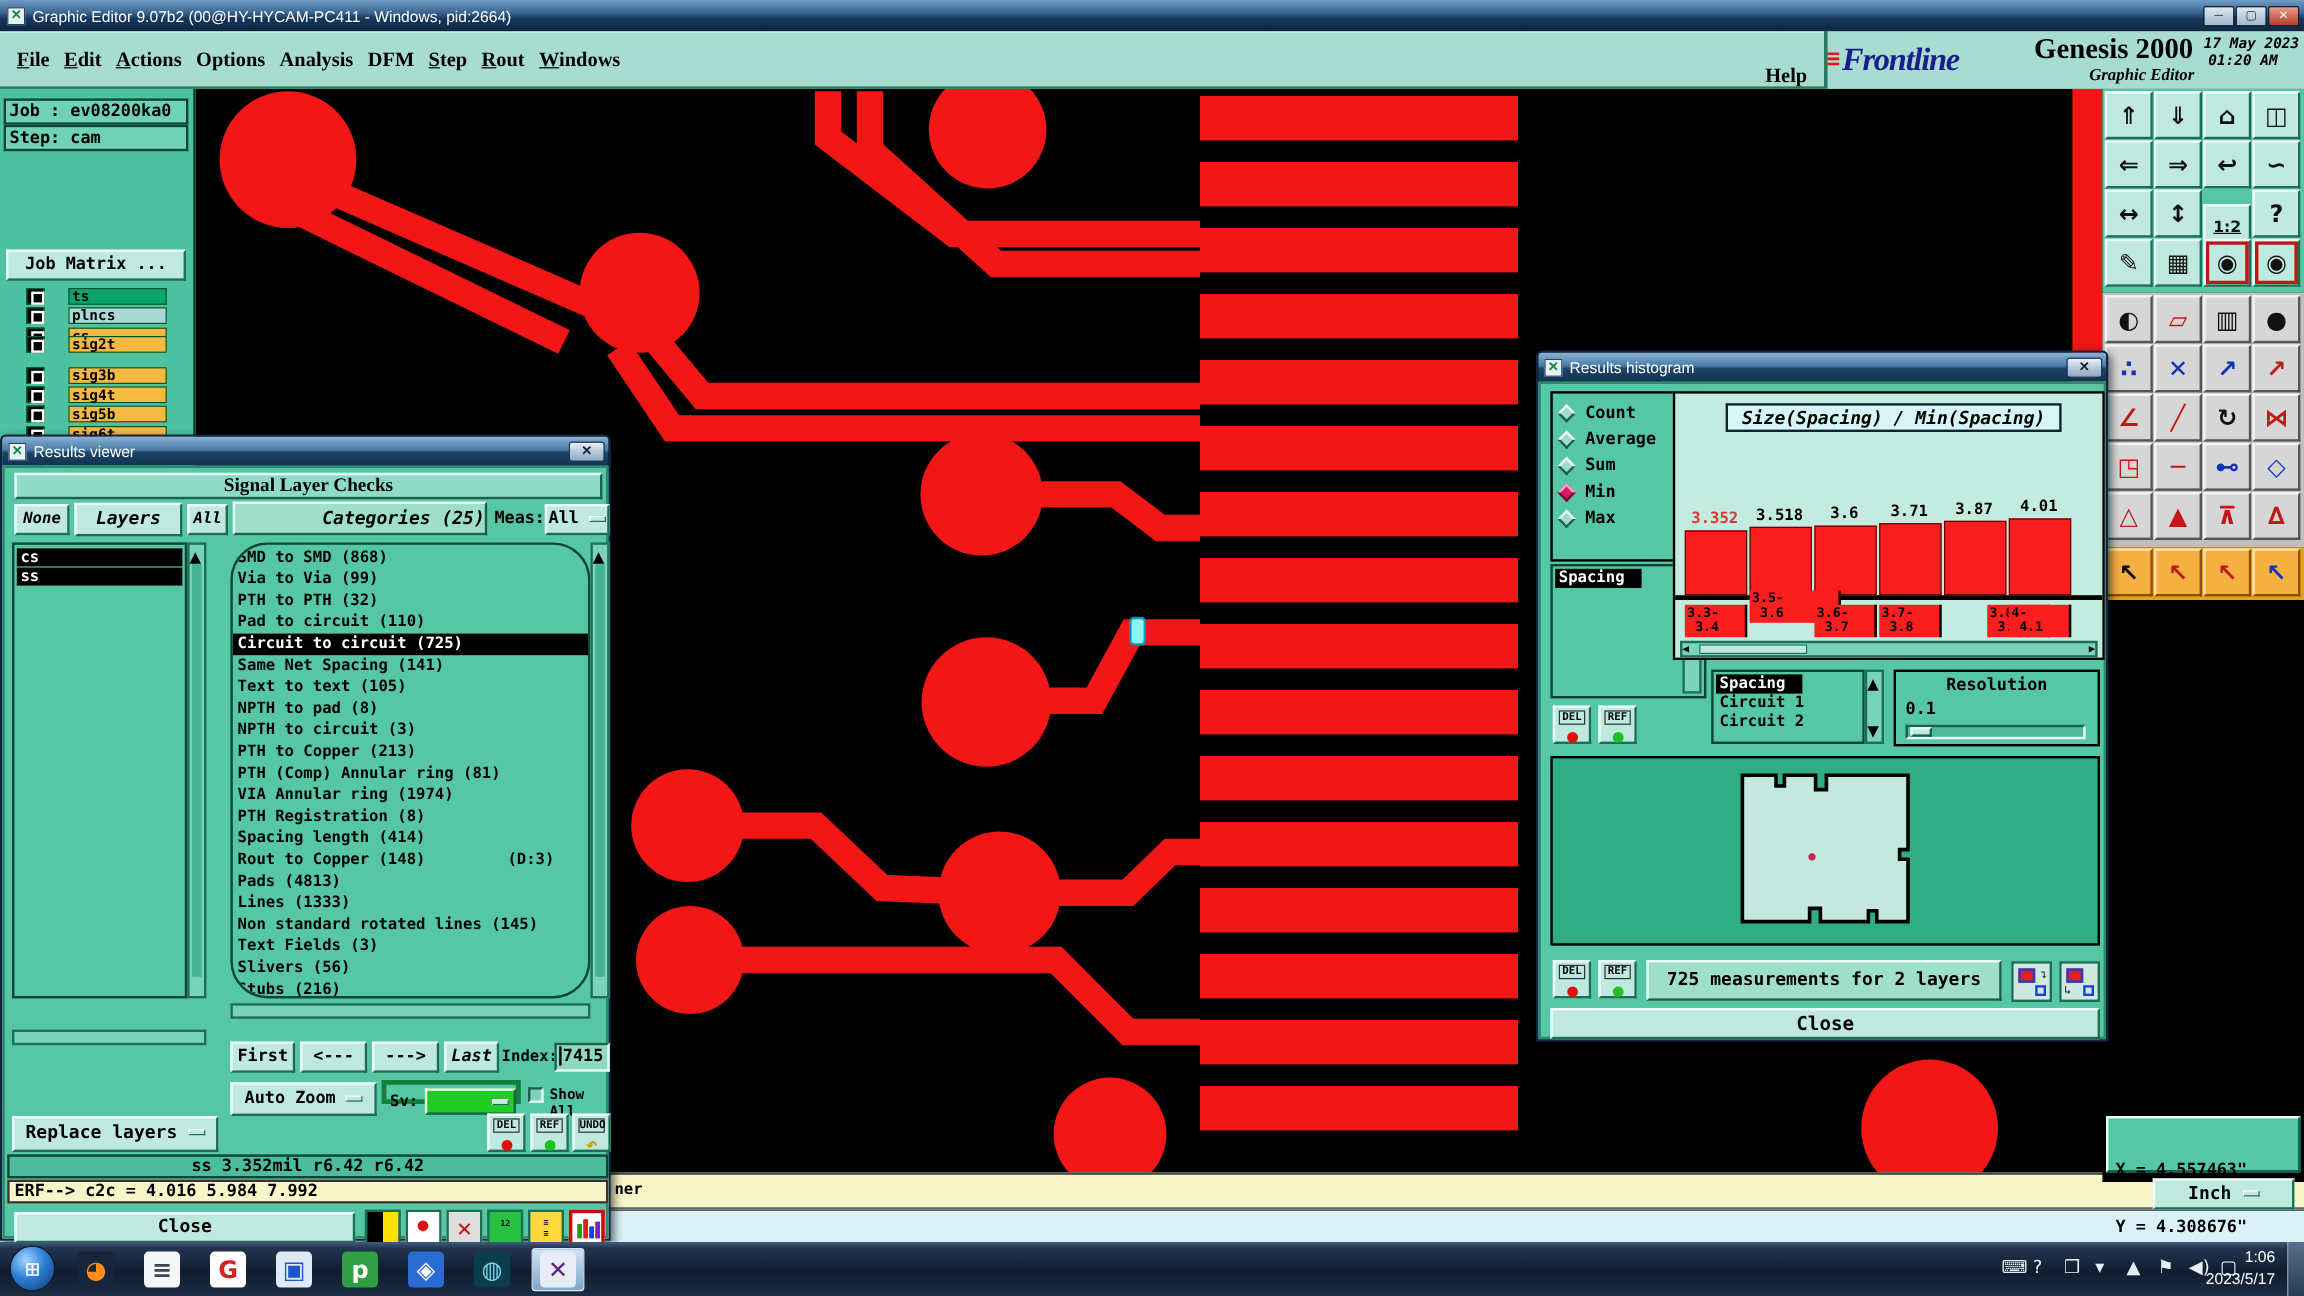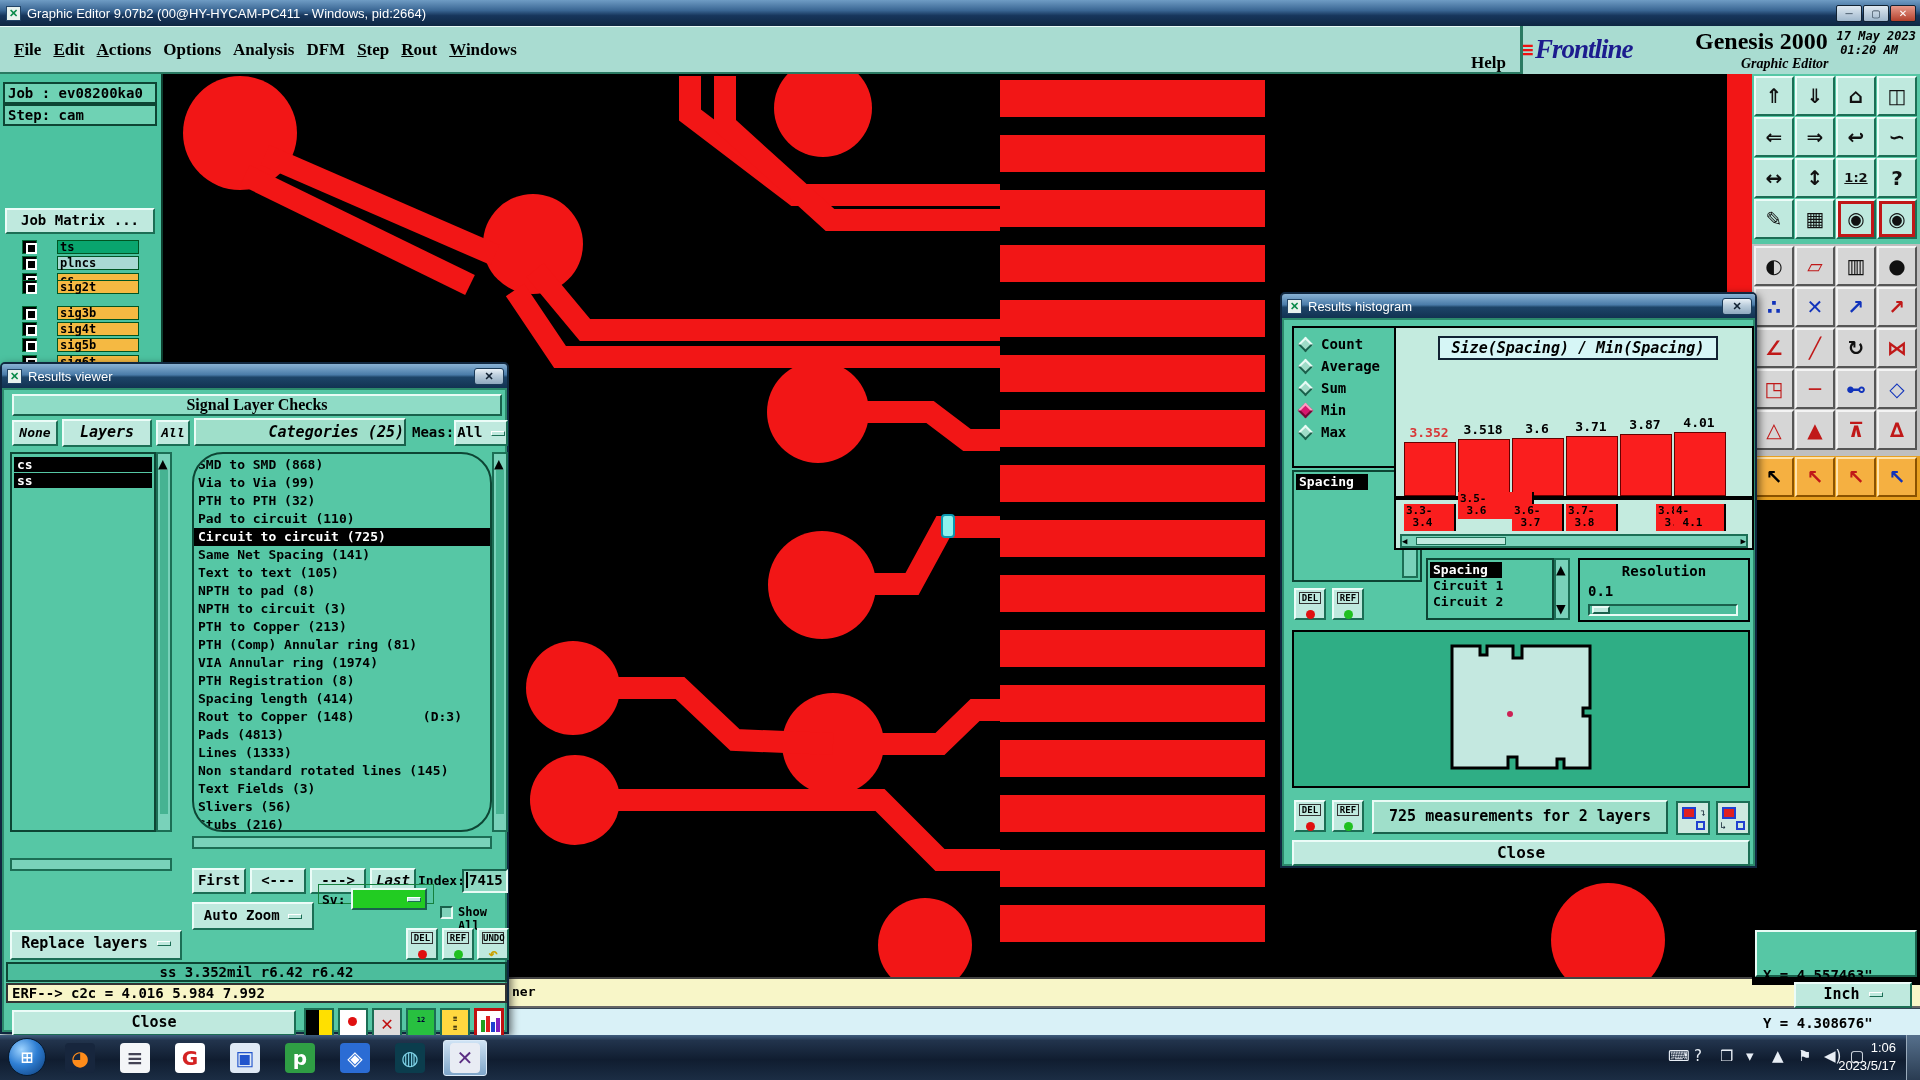--- a/index.html
+++ b/index.html
@@ -363,21 +363,21 @@
 
       <div class="abs btn" style="left:188px;top:478px;width:54px;height:26px;font-size:14px;line-height:21px;">First</div>
       <div class="abs btn" style="left:246px;top:478px;width:56px;height:26px;font-size:14px;line-height:21px;">&lt;---</div>
       <div class="abs btn" style="left:306px;top:478px;width:56px;height:26px;font-size:14px;line-height:21px;">---&gt;</div>
       <div class="abs btn" style="left:366px;top:478px;width:46px;height:26px;font-size:14px;line-height:21px;font-style:italic;">Last</div>
       <div class="abs" style="left:414px;top:483px;font-size:13px;font-weight:bold;">Index:</div>
       <div class="abs bvl-dn" style="left:458px;top:479px;width:46px;height:24px;background:#8fd8c2;
            font-size:14px;font-weight:bold;padding:1px 2px;"><span style="border-left:2px solid #000;margin-right:1px;"></span><span>7415</span></div>
 
       <div class="abs btn" style="left:188px;top:512px;width:122px;height:28px;font-size:14px;line-height:22px;"><span>Auto Zoom</span> <span class="mdash"></span></div>
-      <div class="abs" style="left:314px;top:494px;width:116px;height:20px;border:1px solid #15803d;">
+      <div class="abs" style="left:314px;top:510px;width:116px;height:20px;border:4px solid #15803d;">
         <span class="abs" style="left:3px;top:7px;font-size:13px;font-weight:bold;">Sv:</span>
         <span class="abs bvl-up" id="sv-swatch" style="left: 32px; top: 3px; width: 76px; height: 22px; background: rgb(34, 204, 34);">
             <span class="mdash" style="float:right;margin:7px 4px 0 0;"></span>
           </span>
       </div>
       <div class="abs bvl-dn" style="left:436px;top:516px;width:13px;height:13px;background:#7fd2ba;"></div>
       <div class="abs" style="left:454px;top:515px;font-size:12px;font-weight:bold;">Show All</div>
 
       <div class="abs btn" style="left:6px;top:540px;width:172px;height:30px;font-size:15px;line-height:23px;"><span>Replace layers</span> <span class="mdash"></span></div>
 
@@ -543,21 +543,21 @@
         <div class="tbtn t" style="left: 2px; top: 2px;">⇑</div>
         <div class="tbtn t" style="left: 43px; top: 2px;">⇓</div>
         <div class="tbtn t" style="left: 84px; top: 2px;">⌂</div>
         <div class="tbtn t" style="left: 125px; top: 2px;">◫</div>
         <div class="tbtn t" style="left: 2px; top: 43px;">⇐</div>
         <div class="tbtn t" style="left: 43px; top: 43px;">⇒</div>
         <div class="tbtn t" style="left: 84px; top: 43px;">↩</div>
         <div class="tbtn t" style="left: 125px; top: 43px;">∽</div>
         <div class="tbtn t" style="left: 2px; top: 84px;">↔</div>
         <div class="tbtn t" style="left: 43px; top: 84px;">↕</div>
-        <div class="tbtn t" style="left: 84px; top: 84px; font-size: 13px; text-decoration: underline;">1:2</div>
+        <div class="tbtn t" style="left: 84px; top: 96px; font-size: 13px; text-decoration: underline;">1:2</div>
         <div class="tbtn t" style="left: 125px; top: 84px;">?</div>
         <div class="tbtn t" style="left: 2px; top: 125px;">✎</div>
         <div class="tbtn t" style="left: 43px; top: 125px;">▦</div>
         <div class="tbtn t hl" style="left: 84px; top: 125px;">◉</div>
         <div class="tbtn t hl" style="left: 125px; top: 125px;">◉</div>
         <div class="tbtn g" style="left: 2px; top: 172px;">◐</div>
         <div class="tbtn g red" style="left: 43px; top: 172px;">▱</div>
         <div class="tbtn g" style="left: 84px; top: 172px;">▥</div>
         <div class="tbtn g" style="left: 125px; top: 172px;">●</div>
         <div class="tbtn g blue" style="left: 2px; top: 213px;">∴</div>

